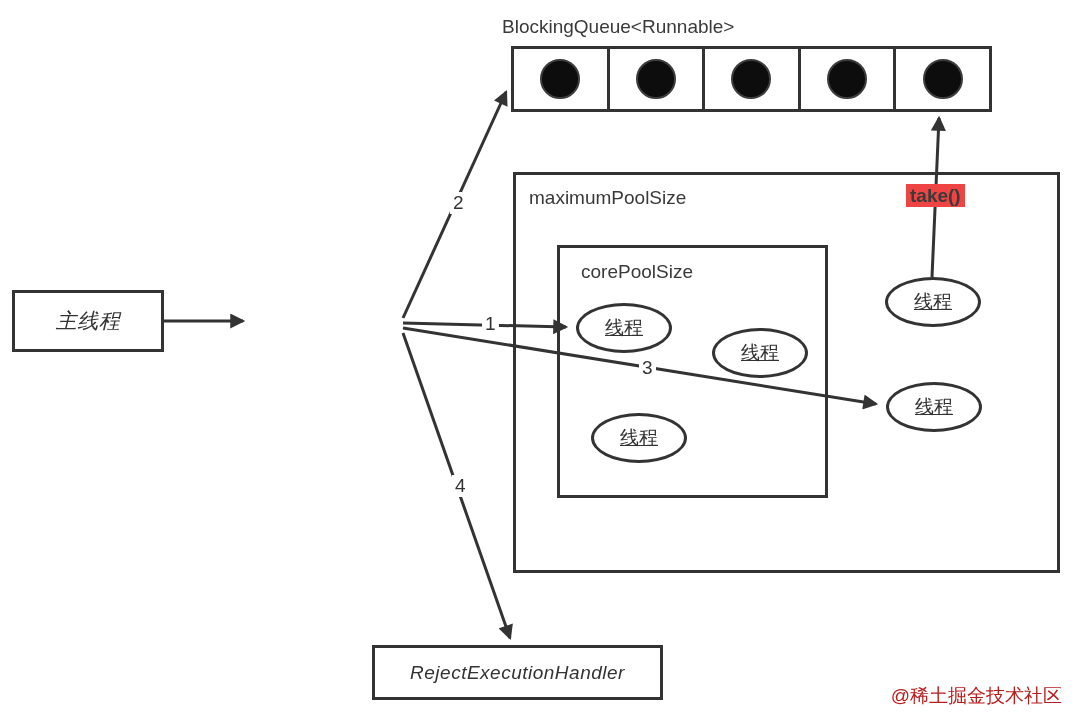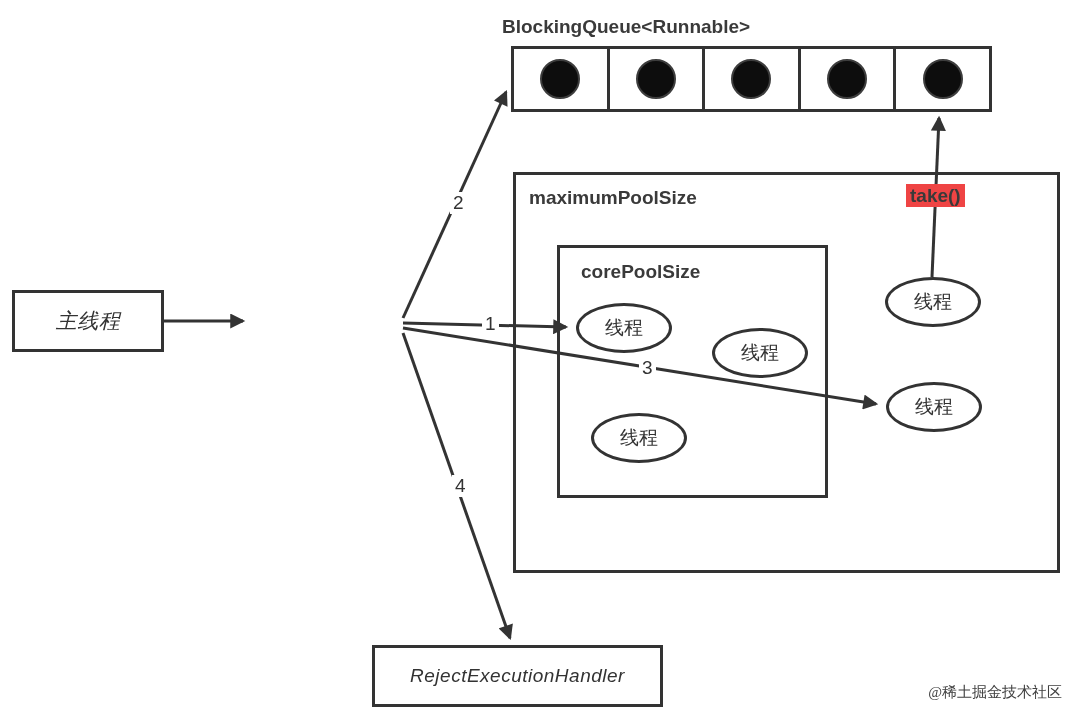--- a/index.html
+++ b/index.html
@@ -22,48 +22,48 @@
     background: #ffffff;
     display: flex;
     align-items: center;
     justify-content: center;
     z-index: 1;
   }
   .box .lbl { font-size: 21px; color: #333333; letter-spacing: 0.5px; font-style: italic; }
 
   .main-thread   { left: 12px;  top: 290px; width: 152px; height: 62px; }
   .execute       { left: 250px; top: 290px; width: 153px; height: 63px; }
-  .reject        { left: 372px; top: 645px; width: 291px; height: 62px; }
+  .reject        { left: 372px; top: 645px; width: 291px; height: 55px; }
   .reject .lbl   { font-size: 19px; }
 
   
   .pool {
     position: absolute;
     border: 3px solid #333333;
     background: #ffffff;
     z-index: 1;
   }
   .max-pool  { left: 513px; top: 172px; width: 547px; height: 401px; }
   .core-pool { left: 557px; top: 245px; width: 271px; height: 253px; }
   .pool-title {
     position: absolute;
     font-size: 19px;
-    font-weight: 700;
+    font-weight: 400;
     color: #3a3a3a;
     z-index: 2;
   }
   .max-pool-title  { left: 529px; top: 187px; }
   .core-pool-title { left: 569px; top: 261px; margin-left: 12px; }
 
   
   .queue-title {
     position: absolute;
     left: 502px; top: 16px;
     font-size: 19px;
-    font-weight: 700;
+    font-weight: 400;
     color: #3a3a3a;
     z-index: 2;
   }
   .queue {
     position: absolute;
     left: 511px; top: 46px;
     width: 481px; height: 66px;
     border: 3px solid #333333;
     background: #ffffff;
     display: flex;
@@ -88,20 +88,21 @@
   .thread {
     position: absolute;
     width: 96px; height: 50px;
     border: 3px solid #333333;
     border-radius: 50%;
     background: #ffffff;
     display: flex;
     align-items: center;
     justify-content: center;
     z-index: 1;
+    text-decoration: underline;
   }
   .thread .lbl { font-size: 19px; color: #333333; }
   .t1 { left: 576px; top: 303px; }
   .t2 { left: 712px; top: 328px; }
   .t3 { left: 591px; top: 413px; }
   .t4 { left: 885px; top: 277px; }
   .t5 { left: 886px; top: 382px; }
 
   
   svg.arrows {
@@ -135,24 +136,23 @@
     background: #ef4444;
     padding: 0 4px;
     line-height: 23px;
     z-index: 4;
   }
 
   
   .watermark {
     position: absolute;
     right: 18px; top: 683px;
-    font-size: 15px;
-    color: #404040;
+    font-size: 19px;
+    color: #b91c1c;
     z-index: 4;
-    font-family: Liberation Serif, serif;
   }
 </style>
 </head>
 <body>
 
 <div class="canvas">
 
   <div class="queue-title">BlockingQueue&lt;Runnable&gt;</div>
 
   <div class="queue">

